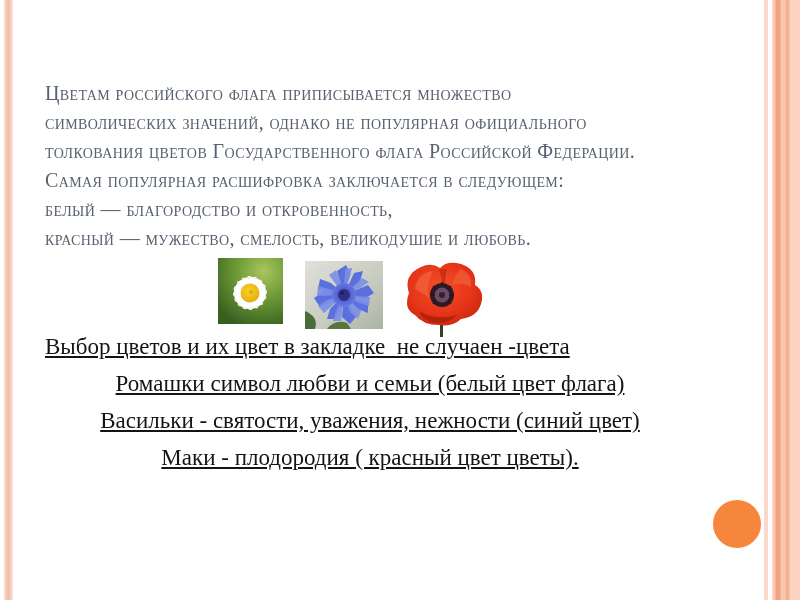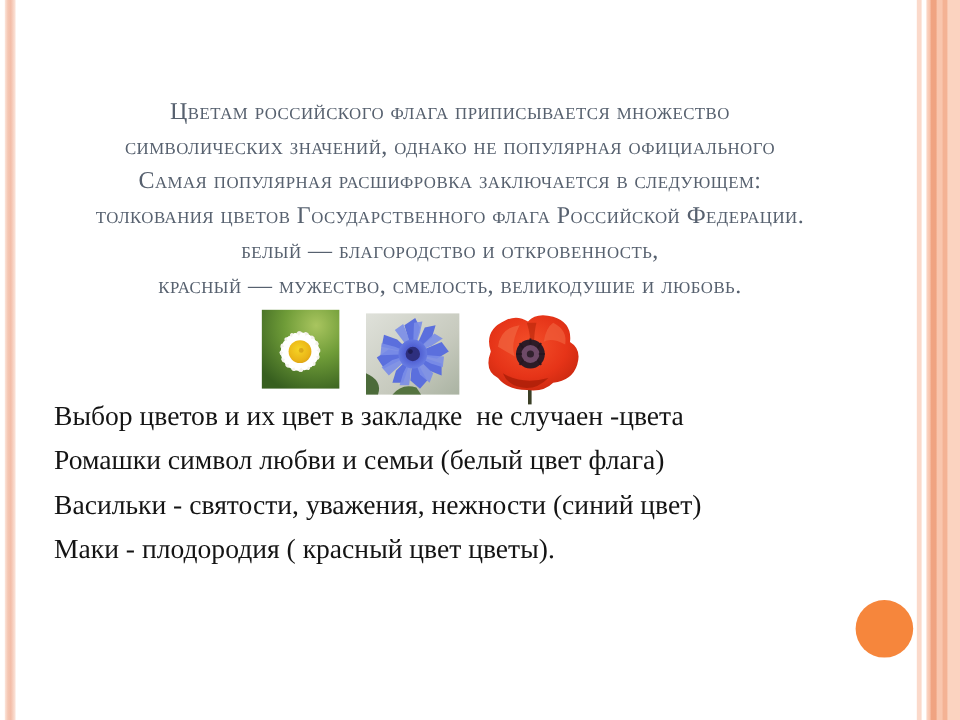--- a/index.html
+++ b/index.html
@@ -15,28 +15,28 @@
       #fcd8c8 0px,#f8c3ab 3px,#f0a381 4px,#f0a381 8px,
       #f9c6ae 9px,#f9c6ae 13px,#f4b294 14px,#f4b294 17px,
       #fbd3c0 18px,#fbd3c0 28px);}
   .accent-circle{position:absolute;left:713px;top:500px;width:48px;height:48px;
     border-radius:50%;background:#f6863c;}
 
   
   .top-block{position:absolute;left:45px;top:79px;width:660px;color:#57616f;
     font-size:20px;line-height:29px;letter-spacing:0.4px;
     font-variant-caps:small-caps;font-variant:small-caps;}
-  .top-line{white-space:pre;text-align:center;}
+  .top-line{white-space:pre;}
 
   
   .body-block{position:absolute;left:45px;top:331px;width:650px;color:#141414;
-    font-size:23px;line-height:31px;}
+    font-size:23px;line-height:31px;text-decoration:underline;}
   .body-line{white-space:pre;}
   .body-line.indent{padding-left:30px;}
-  .body-line.para{margin-top:6px;}
+  .body-line.para{margin-top:6px;text-align:center;}
 
   
   .flower{position:absolute;}
   .daisy{left:218px;top:258px;width:65px;height:66px;}
   .cornflower{left:305px;top:261px;width:78px;height:68px;}
   .poppy{left:395px;top:259px;width:92px;height:79px;}
   svg{display:block;}
 </style>
 </head>
 <body>
@@ -44,22 +44,22 @@
 <div class="slide">
 
   <div class="left-stripe"></div>
   <div class="right-stripe-thin"></div>
   <div class="right-band"></div>
   <div class="accent-circle"></div>
 
   <div class="top-block">
     <div class="top-line">Цветам российского флага приписывается множество</div>
     <div class="top-line">символических значений, однако не популярная официального</div>
+    <div class="top-line">толкования цветов Государственного флага Российской Федерации.</div>
     <div class="top-line">Самая популярная расшифровка заключается в следующем:</div>
-    <div class="top-line">толкования цветов Государственного флага Российской Федерации.</div>
     <div class="top-line">белый — благородство и откровенность,</div>
     <div class="top-line">красный — мужество, смелость, великодушие и любовь.</div>
   </div>
 
   <div class="flower daisy">
     <svg width="65" height="66" viewBox="0 0 65 66">
       <defs>
         <radialGradient id="gGreen" cx="70%" cy="20%" r="90%">
           <stop offset="0%" stop-color="#a9c55f"></stop>
           <stop offset="45%" stop-color="#6f9c38"></stop>

